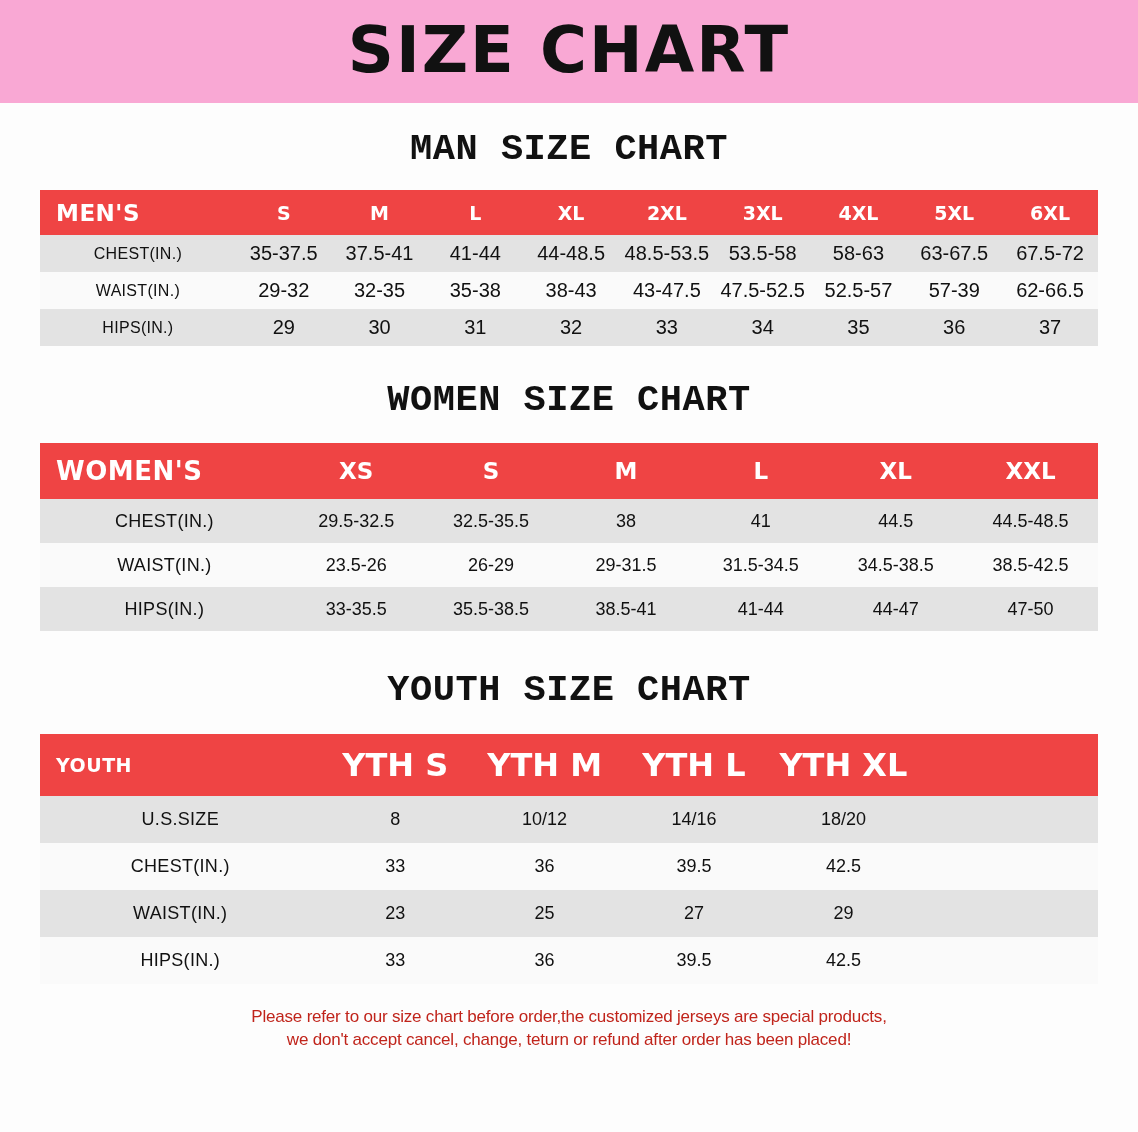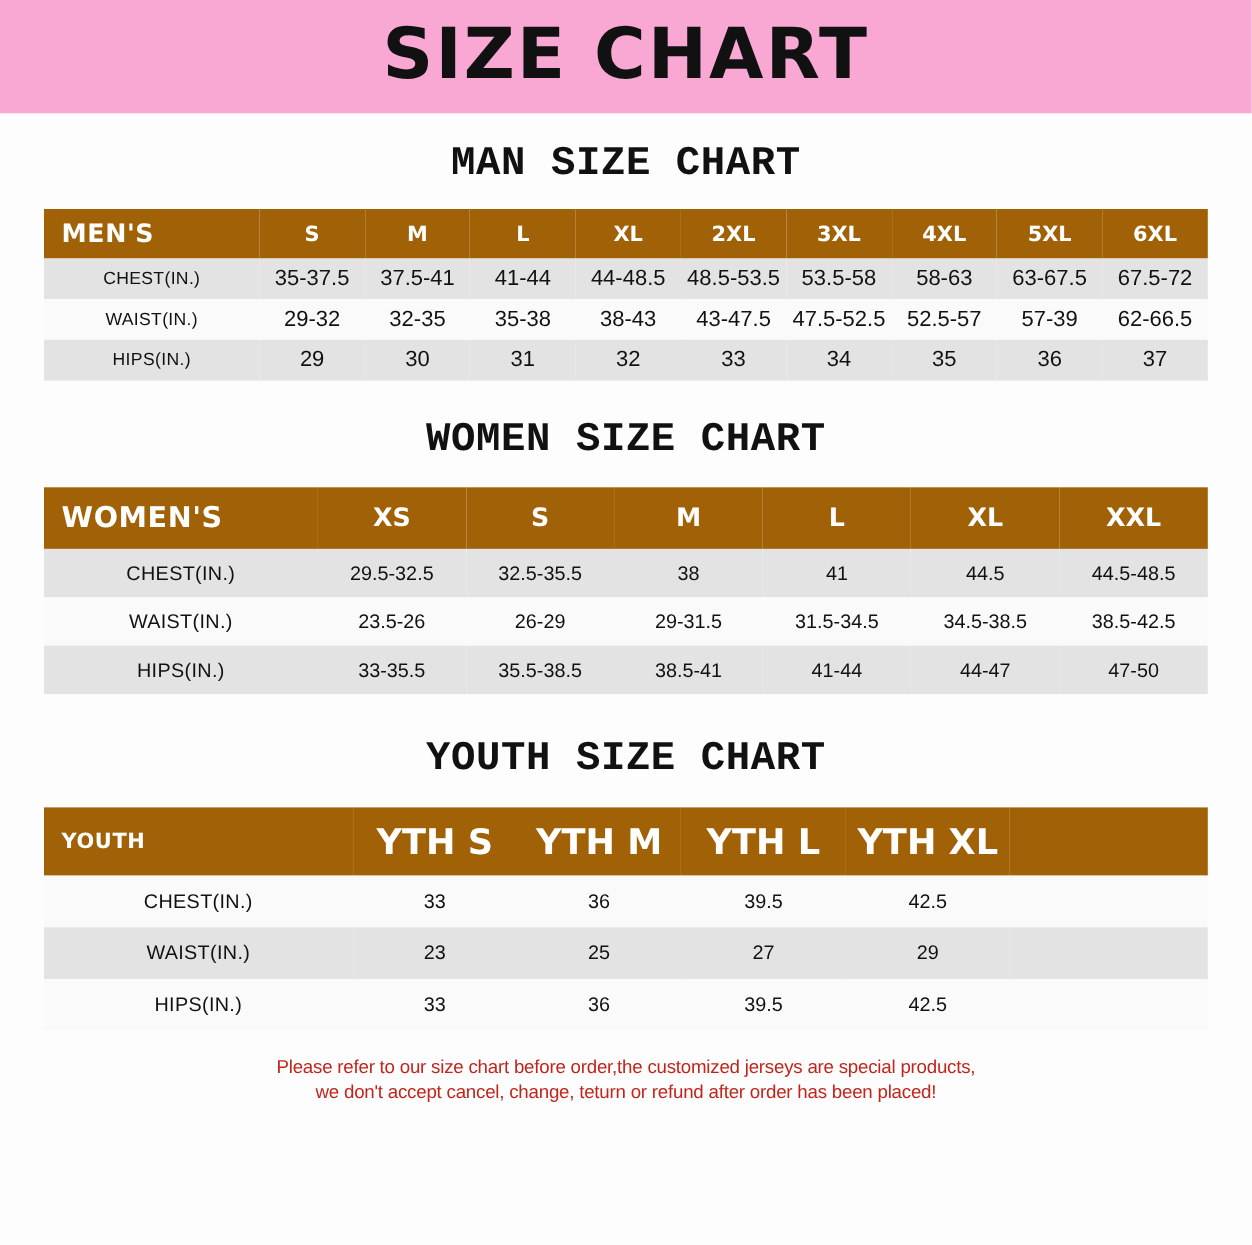--- a/index.html
+++ b/index.html
@@ -51,21 +51,21 @@
   .table-wrap {
     margin: 0 auto;
     width: 1058px;
   }
   table {
     border-collapse: collapse;
     width: 100%;
     table-layout: fixed;
   }
   thead th {
-    background: #a16207;
+    background: #ef4444;
     color: #fff;
     font-family: "DejaVu Sans", sans-serif;
     font-weight: bold;
     text-align: center;
     padding: 0;
   }
   thead th.rowlabel {
     text-align: left;
     padding-left: 16px;
     letter-spacing: 0.5px;
@@ -232,20 +232,28 @@
       <tr>
         <th class="rowlabel" style="width:25%">YOUTH</th>
         <th>YTH S</th>
         <th>YTH M</th>
         <th>YTH L</th>
         <th>YTH XL</th>
         <th style="width:17%"></th>
       </tr>
     </thead>
     <tbody>
+      <tr class="shade">
+        <td class="rowlabel">U.S.SIZE</td>
+        <td>8</td>
+        <td>10/12</td>
+        <td>14/16</td>
+        <td>18/20</td>
+        <td></td>
+      </tr>
       <tr class="light">
         <td class="rowlabel">CHEST(IN.)</td>
         <td>33</td>
         <td>36</td>
         <td>39.5</td>
         <td>42.5</td>
         <td></td>
       </tr>
       <tr class="shade">
         <td class="rowlabel">WAIST(IN.)</td>

